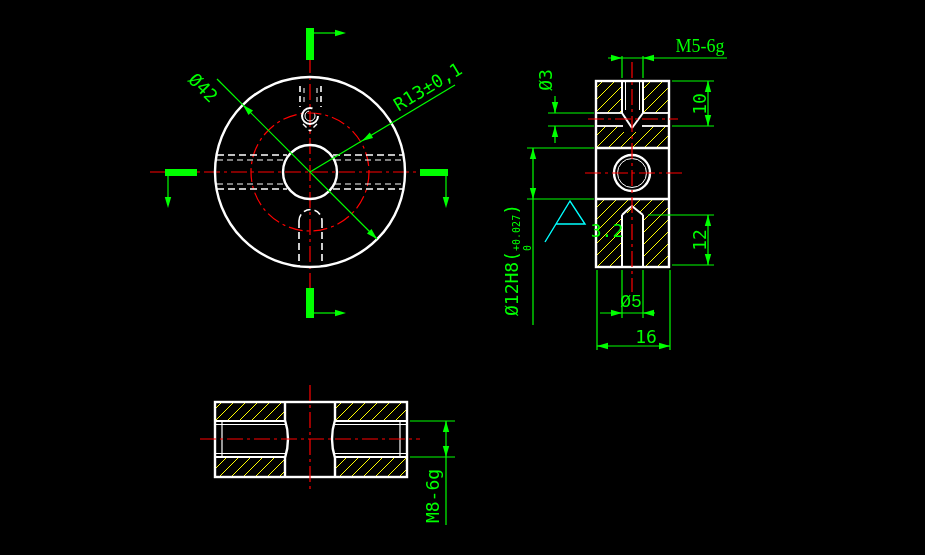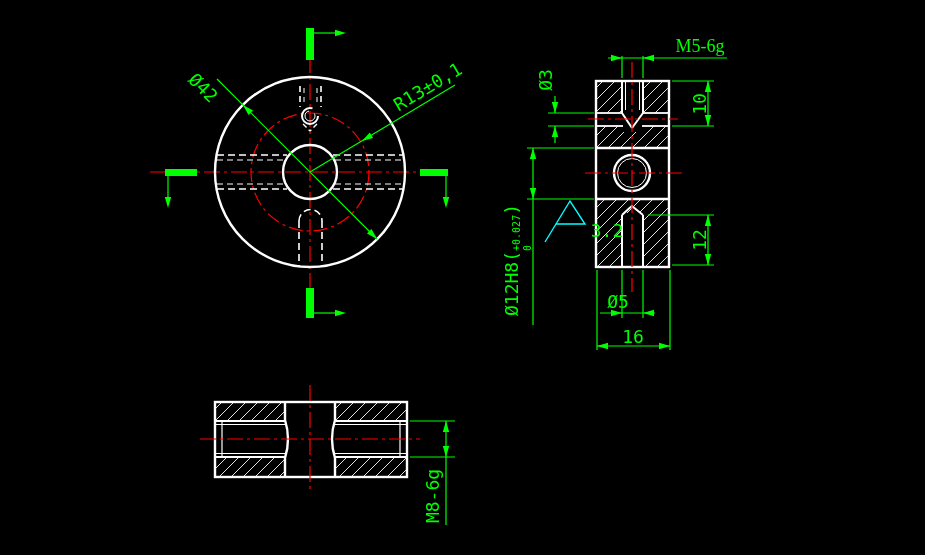--- a/index.html
+++ b/index.html
@@ -229,18 +229,18 @@
 <div class="lbl r90" style="left:546px;top:80px;">Ø3</div>
 <div class="lbl r90" style="left:700px;top:104px;">10</div>
 <div class="lbl r90" style="left:518px;top:260px;">
   <span>Ø12H8(</span><span class="tolwrap">
         <span>+0.027</span>
         <span>0</span>
       </span><span>)</span>
 </div>
 <div class="lbl" style="left:571px;top:231px;margin-left:36px;">3.2</div>
 <div class="lbl r90" style="left:700px;top:240px;">12</div>
-<div class="lbl" style="left:618px;top:302px;">Ø5</div>
-<div class="lbl" style="left:633px;top:337px;">16</div>
+<div class="lbl" style="left:631px;top:302px;font-family:Liberation Mono, monospace;">Ø5</div>
+<div class="lbl" style="left:646px;top:337px;">16</div>
 
 <div class="lbl r90" style="left:433px;top:496px;">M8-6g</div>
 
 </div>
 
 </body></html>

